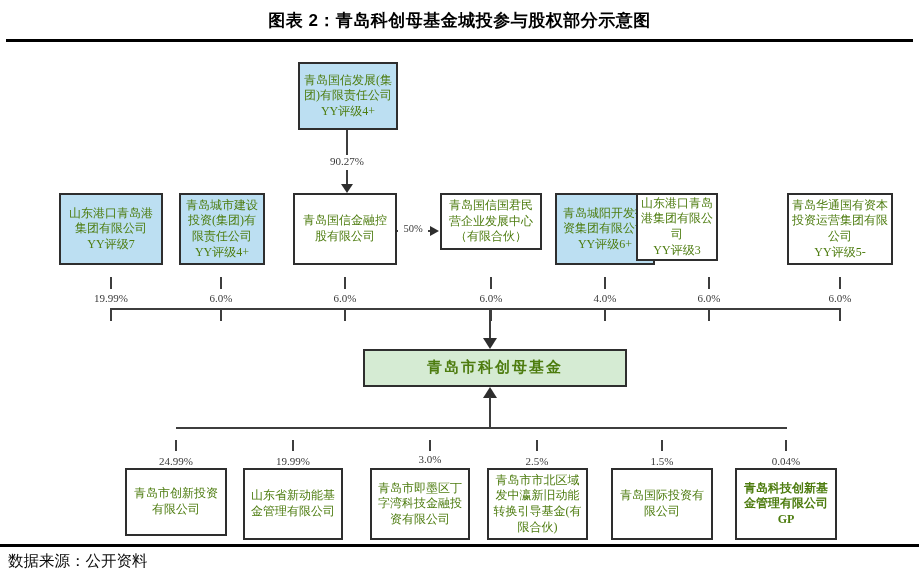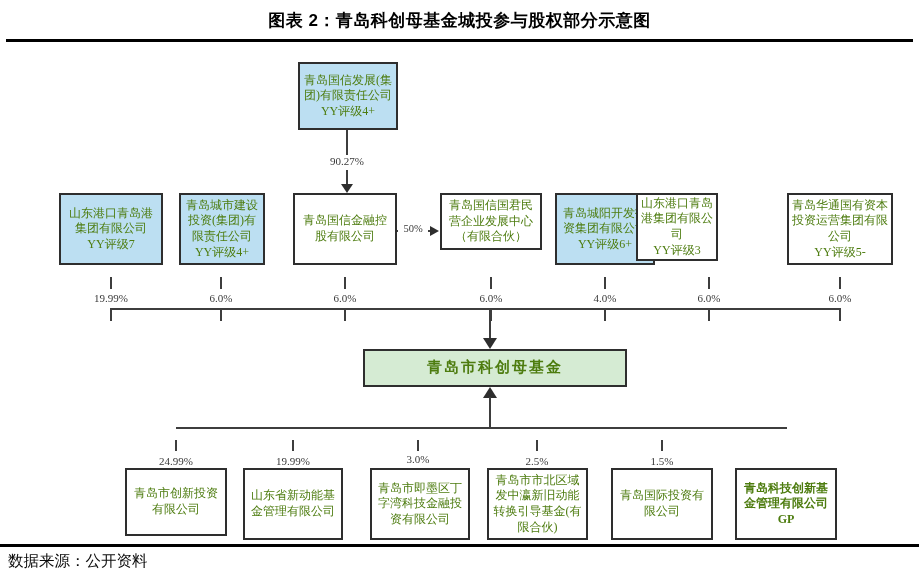--- a/index.html
+++ b/index.html
@@ -152,33 +152,38 @@
   <div class="scol" style="left:146px;top:428px;height:40px">
     <div class="tick" style="height:11px"></div>
     <div class="slabel">24.99%</div>
     <div class="tick" style="height:8px"></div>
   </div>
   <div class="scol" style="left:263px;top:428px;height:40px">
     <div class="tick" style="height:11px"></div>
     <div class="slabel">19.99%</div>
     <div class="tick" style="height:8px"></div>
   </div>
-  <div class="scol" style="left:388px;top:428px;height:36px">
+  <div class="scol" style="left:400px;top:428px;height:36px">
     <div class="tick" style="height:11px"></div>
     <div class="slabel">3.0%</div>
     <div class="tick" style="height:8px"></div>
   </div>
   <div class="scol" style="left:507px;top:428px;height:40px">
     <div class="tick" style="height:11px"></div>
     <div class="slabel">2.5%</div>
     <div class="tick" style="height:8px"></div>
   </div>
   <div class="scol" style="left:632px;top:428px;height:40px">
     <div class="tick" style="height:11px"></div>
     <div class="slabel">1.5%</div>
+    <div class="tick" style="height:8px"></div>
+  </div>
+  <div class="scol" style="left:756px;top:428px;height:40px">
+    <div class="tick" style="height:11px"></div>
+    <div class="slabel">0.04%</div>
     <div class="tick" style="height:8px"></div>
   </div>
 
   <div class="node" style="left:125px;top:468px;width:102px;height:68px">
     <div>青岛市创新投资有限公司</div>
   </div>
   <div class="node" style="left:243px;top:468px;width:100px;height:72px">
     <div>山东省新动能基金管理有限公司</div>
   </div>
   <div class="node" style="left:487px;top:468px;width:101px;height:72px">

